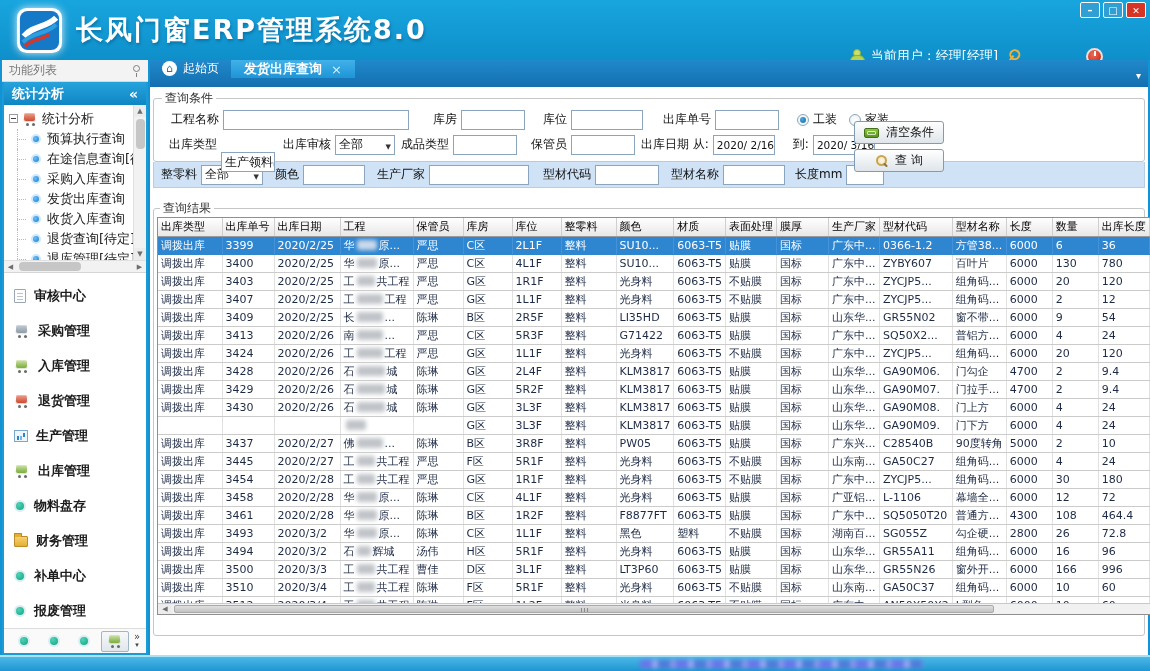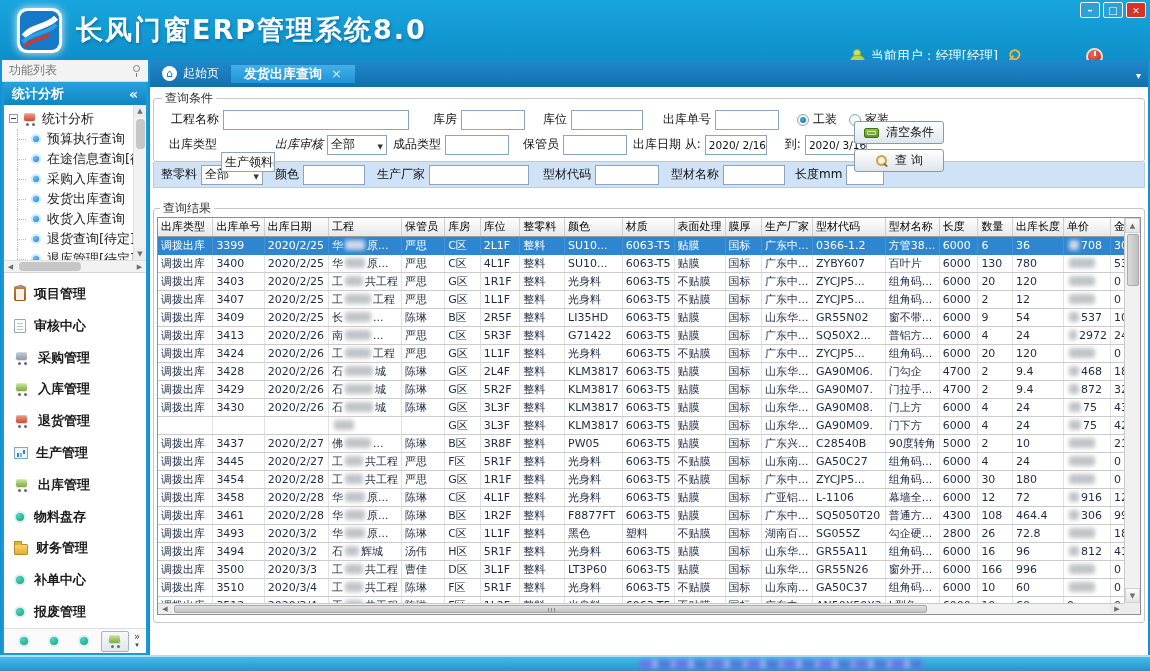--- a/index.html
+++ b/index.html
@@ -87,21 +87,21 @@
   .chart-icon{width:14px;height:12px;background:#eef5fb;border:1px solid #7aa7cf;position:relative;flex:none;display:inline-block;}
   .chart-icon::before{content:'';position:absolute;left:2px;bottom:1px;width:2px;height:4px;background:#2f84c8;box-shadow:3px 0 0 #79b6e4,6px -3px 0 #2f84c8;}
   .house-icon{width:14px;height:13px;position:relative;flex:none;display:inline-block;}
   .house-icon::before{content:'';position:absolute;left:0;top:0;border-left:7px solid transparent;border-right:7px solid transparent;border-bottom:6px solid #5a5a5a;}
   .house-icon::after{content:'';position:absolute;left:2px;top:6px;width:10px;height:6px;background:#e9b94d;border:1px solid #8a7430;}
   .folder-icon{width:14px;height:11px;background:linear-gradient(#f7d26e,#e5ae34);border:1px solid #bb8c28;border-radius:1px;position:relative;flex:none;display:inline-block;margin-top:2px;}
   .folder-icon::before{content:'';position:absolute;left:-1px;top:-4px;width:6px;height:3px;background:#e5ae34;border:1px solid #bb8c28;border-bottom:none;border-radius:1px 1px 0 0;}
 
   
   .content{flex:1;display:flex;flex-direction:column;min-width:0;background:#fff;}
-  .tabstrip{height:27px;flex:none;background:linear-gradient(#2089cb,#136fb0);display:flex;align-items:center;position:relative;}
+  .tabstrip{height:27px;flex:none;background:linear-gradient(#2089cb,#136fb0);display:flex;align-items:flex-start;position:relative;}
   .tab-home{display:flex;align-items:center;gap:6px;padding:0 12px;color:#fff;font-size:12px;cursor:pointer;}
   .home-icon{width:15px;height:15px;border-radius:50%;background:#fff;color:#1578b9;font-size:11px;line-height:15px;text-align:center;flex:none;}
   .home-icon::before{content:'⌂';}
   .tab-active{display:flex;align-items:center;gap:9px;padding:0 13px;background:linear-gradient(#41b0e8,#1e95d8);color:#fff;font-weight:bold;font-size:13px;cursor:pointer;}
   .tab-close{color:#d8ecf8;font-size:13px;font-weight:normal;cursor:pointer;}
   .tab-close::before{content:'×';}
   .strip-caret{position:absolute;right:7px;top:8px;color:#fff;cursor:pointer;}
   .strip-caret::before{content:'▾';font-size:10px;}
   .content-body{flex:1;display:flex;flex-direction:column;padding:3px 3px 0 3px;min-height:0;font-size:12px;color:#111;}
 
@@ -117,32 +117,32 @@
   .radio.sel::after{content:'';position:absolute;inset:2px;border-radius:50%;background:radial-gradient(circle at 35% 35%,#4aa8dd,#156a9e);}
   .btn{height:23px;border:1px solid #7f9cb2;border-radius:3px;background:linear-gradient(#ffffff,#dfe5ea);display:inline-flex;align-items:center;justify-content:center;gap:7px;font-size:12px;color:#111;cursor:pointer;}
   .btn-clear{position:absolute;right:200px;top:14px;width:90px;}
   .btn-search{position:absolute;right:200px;top:42px;width:90px;}
   .clear-icon{width:15px;height:10px;background:linear-gradient(#8cc63f,#5a9421);border:1px solid #44701a;border-radius:2px;position:relative;flex:none;}
   .clear-icon::before{content:'';position:absolute;inset:2px;border:1px solid rgba(255,255,255,.7);border-radius:1px;}
   .search-icon{width:13px;height:13px;position:relative;flex:none;}
   .search-icon::before{content:'';position:absolute;left:1px;top:1px;width:7px;height:7px;border:2px solid #caa54e;border-radius:50%;background:radial-gradient(#fef9ee,#f2dfb2);}
   .search-icon::after{content:'';position:absolute;right:0;bottom:1px;width:5px;height:2px;background:#8a7340;transform:rotate(45deg);border-radius:1px;}
 
-  .ml4{margin-left:4px;}.ml6{margin-left:6px;}.ml8{font-style:italic;}.ml10{margin-left:10px;}
+  .ml4{margin-left:4px;}.ml6{margin-left:6px;}.ml8{margin-left:8px;}.ml10{margin-left:10px;}
   .ml12{margin-left:12px;}.ml14{margin-left:14px;}.ml18{margin-left:18px;}.ml20{margin-left:20px;}.ml24{margin-left:24px;}
   .w38{width:38px;}.w60{width:60px;}.w62{width:62px;}.w64{width:64px;}.w72{width:72px;}
   .w76{width:54px;margin-top:35px;}.w100{width:100px;}.w186{width:186px;}
 
   .mat-tabs{height:22px;flex:none;margin-top:2px;display:flex;align-items:flex-end;background:var(--filter_bg,#cfe2f6);border:1px solid #b8cde2;border-bottom:none;}
   .mat-tab{height:22px;border:1px solid #9aa0a6;border-bottom:none;background:linear-gradient(#fcfcfc,#ededef);display:flex;align-items:center;justify-content:center;padding:0 12px;font-size:12px;color:#111;white-space:pre;cursor:pointer;margin-left:-1px;min-width:72px;}
   .mat-tab:first-child{margin-left:0;min-width:88px;}
   .mat-tab.active{background:#fff;border-color:#8a9096;}
   .filter2{height:26px;flex:none;background:var(--filter_bg,#cfe2f6);display:flex;align-items:center;border:1px solid #b8cde2;border-top:none;padding-left:3px;white-space:nowrap;}
 
-  fieldset.results{margin-top:12px;flex:none;display:flex;flex-direction:column;padding:0 3px 7px 3px;}
+  fieldset.results{margin-top:12px;flex:none;display:flex;flex-direction:row;padding:0 3px 20px 3px;}
   .grid-wrap{height:398px;flex:none;position:relative;border:1px solid #8f8f8f;overflow:hidden;background:#fff;}
   table{border-collapse:collapse;table-layout:fixed;font-size:11px;}
   th{height:18px;font-weight:normal;text-align:left;padding:0 3px;background:linear-gradient(#ffffff,#e7e7e7);border-right:1px solid #cfcfcf;border-bottom:1px solid #9a9a9a;color:#000;white-space:nowrap;overflow:hidden;cursor:pointer;}
   td{height:18px;padding:0 3px;border-right:1px solid #e1e1e1;border-bottom:1px solid #cbcbcb;white-space:nowrap;overflow:hidden;color:#1d2a45;}
   tr.sel td{background:var(--selection,#2e86d1);color:#fff;border-right-color:#4392da;border-bottom-color:#2e86d1;}
   .blur-block{display:inline-block;height:10px;border-radius:2px;background:#c0c3c8;filter:blur(2px);vertical-align:-1px;margin:0 2px;}
   tr.sel .blur-block{background:#cdd9ea;}
   .grid-vscroll{position:absolute;top:0;right:0;bottom:11px;width:16px;background:#f1f1f1;border-left:1px solid #c9c9c9;display:flex;flex-direction:column;align-items:center;cursor:pointer;}
   .grid-vscroll .su,.grid-vscroll .sd{width:100%;height:15px;background:linear-gradient(#fbfbfb,#e4e4e4);border:1px solid #d3d3d3;flex:none;}
   .vthumb{width:12px;height:52px;background:linear-gradient(90deg,#dcdcdc,#bfbfbf);border:1px solid #ababab;border-radius:2px;margin-top:1px;flex:none;}
@@ -245,24 +245,20 @@
             <span class="thumb"></span>
             <span class="sd"></span>
           </div>
         </div>
         <div class="tree-hscroll">
           <span class="sl"></span>
           <span class="hthumb"></span>
           <span class="sr"></span>
         </div>
         <nav class="groups">
-            <div class="group-item">
-              <span class="clipboard-icon"></span>
-              <span>项目管理</span>
-            </div>
             <div class="group-item">
               <span class="doc-icon"></span>
               <span>审核中心</span>
             </div>
             <div class="group-item">
               <span class="cart-icon cart-gray"></span>
               <span>采购管理</span>
             </div>
             <div class="group-item">
               <span class="cart-icon cart-green"></span>

